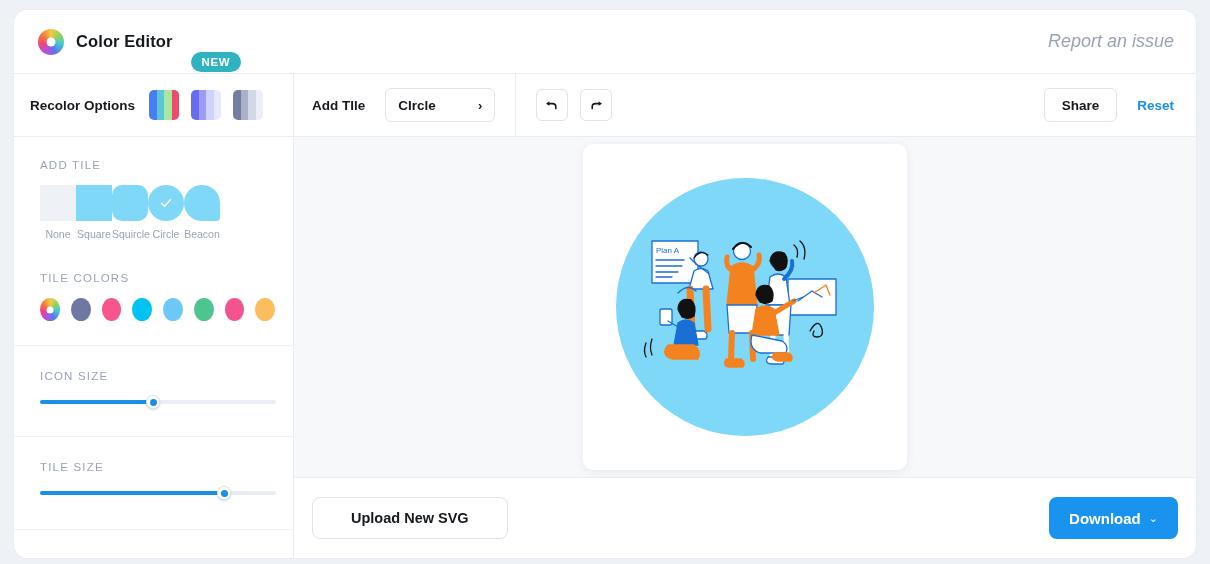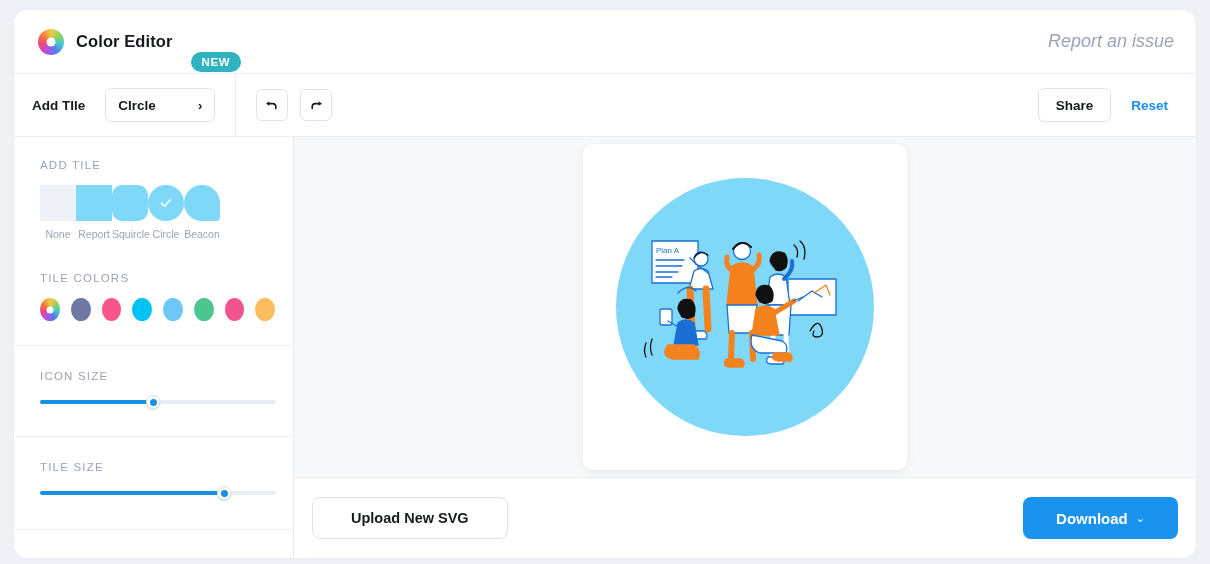--- a/index.html
+++ b/index.html
@@ -73,21 +73,21 @@
   .select-box .val { font-size: 13.5px; color: #16191d; font-weight: bold; }
   .select-box .chev { font-size: 13px; color: #16191d; font-weight: bold; }
   .tb-sep { width: 1px; height: 100%; background: #e9edf3; }
   .hist-group { display: flex; gap: 12px; }
   .icon-btn {
     width: 32px; height: 32px; border: 1px solid #dfe4ec; border-radius: 6px;
     background: #fff; display: flex; align-items: center; justify-content: center;
   }
   .icon-btn svg { display: block; }
 
-  .tb-right { display: flex; align-items: center; gap: 8px; padding-right: 16px; }
+  .tb-right { display: flex; align-items: center; gap: 8px; padding-right: 10px; }
   .btn-ghost {
     height: 34px; padding: 0 17px; border: 1px solid #dfe4ec; border-radius: 6px;
     background: #fff; font-size: 13.5px; font-weight: bold; color: #16191d;
     display: flex; align-items: center;
   }
   .btn-link {
     height: 34px; padding: 0 12px; font-size: 13.5px; font-weight: bold; color: #1a8fe3;
     display: flex; align-items: center;
   }
 
@@ -167,21 +167,21 @@
   .footer {
     height: 80px; background: #fff; display: flex; align-items: center;
     padding: 0 18px 0 18px;
   }
   .btn-upload {
     height: 42px; padding: 0 38px; border: 1px solid #dfe4ec; border-radius: 8px;
     background: #fff; font-size: 14.5px; font-weight: bold; color: #16191d;
     display: flex; align-items: center;
   }
   .btn-download {
-    height: 42px; padding: 0 33px; border-radius: 8px; background: #1a93ef;
+    height: 42px; padding: 0 20px; border-radius: 8px; background: #1a93ef;
     color: #fff; font-size: 15px; font-weight: bold;
     display: flex; align-items: center; gap: 8px;
   }
   .btn-download .chev { font-size: 11px; font-weight: normal; }
 </style>
 </head>
 <body>
 
 <div class="app">
 
@@ -189,20 +189,43 @@
     <div class="brand">
       <div class="wheel"></div>
       <div class="app-title">Color Editor</div>
       <div class="badge-new">NEW</div>
     </div>
     <div class="spacer"></div>
     <div class="report-link">Report an issue</div>
   </div>
 
   <div class="toolbar">
+    <div class="tb-left">
+      <div class="tb-label">Recolor Options</div>
+      <div class="palettes">
+        <div class="palette">
+          <span style="background:#4a7ef0"></span>
+            <span style="background:#5bc6d8"></span>
+            <span style="background:#a9e6a0"></span>
+            <span style="background:#ef4a6d"></span>
+        </div>
+        <div class="palette">
+          <span style="background:#6a6cf0"></span>
+            <span style="background:#9b9cf5"></span>
+            <span style="background:#cfd2fb"></span>
+            <span style="background:#e6e8fd"></span>
+        </div>
+        <div class="palette">
+          <span style="background:#767e9f"></span>
+            <span style="background:#a9b0c8"></span>
+            <span style="background:#d3d8e6"></span>
+            <span style="background:#eceff6"></span>
+        </div>
+      </div>
+    </div>
 
     <div class="tb-mid">
       <div class="addtile-label">Add TIle</div>
       <div class="select-box">
         <span class="val">CIrcle</span>
         <span class="chev">›</span>
       </div>
       <div class="tb-sep"></div>
       <div class="hist-group">
         <div class="icon-btn">
@@ -235,21 +258,21 @@
 
       <div class="section">
         <div class="section-title">ADD TILE</div>
         <div class="tiles">
           <div class="tile-opt">
             <div class="tile-shape none square"></div>
             <div class="tile-name">None</div>
           </div>
           <div class="tile-opt">
             <div class="tile-shape square"></div>
-            <div class="tile-name">Report</div>
+            <div class="tile-name">Square</div>
           </div>
           <div class="tile-opt">
             <div class="tile-shape squircle"></div>
             <div class="tile-name">Squircle</div>
           </div>
           <div class="tile-opt">
             <div class="tile-shape circle">
               <svg class="check" width="18" height="18" viewBox="0 0 18 18">
                 <path d="M4.5 9.3 L7.6 12.2 L13.4 5.8" stroke="#ffffff" stroke-width="1.6" fill="none" stroke-linecap="round" stroke-linejoin="round"></path>
               </svg>

